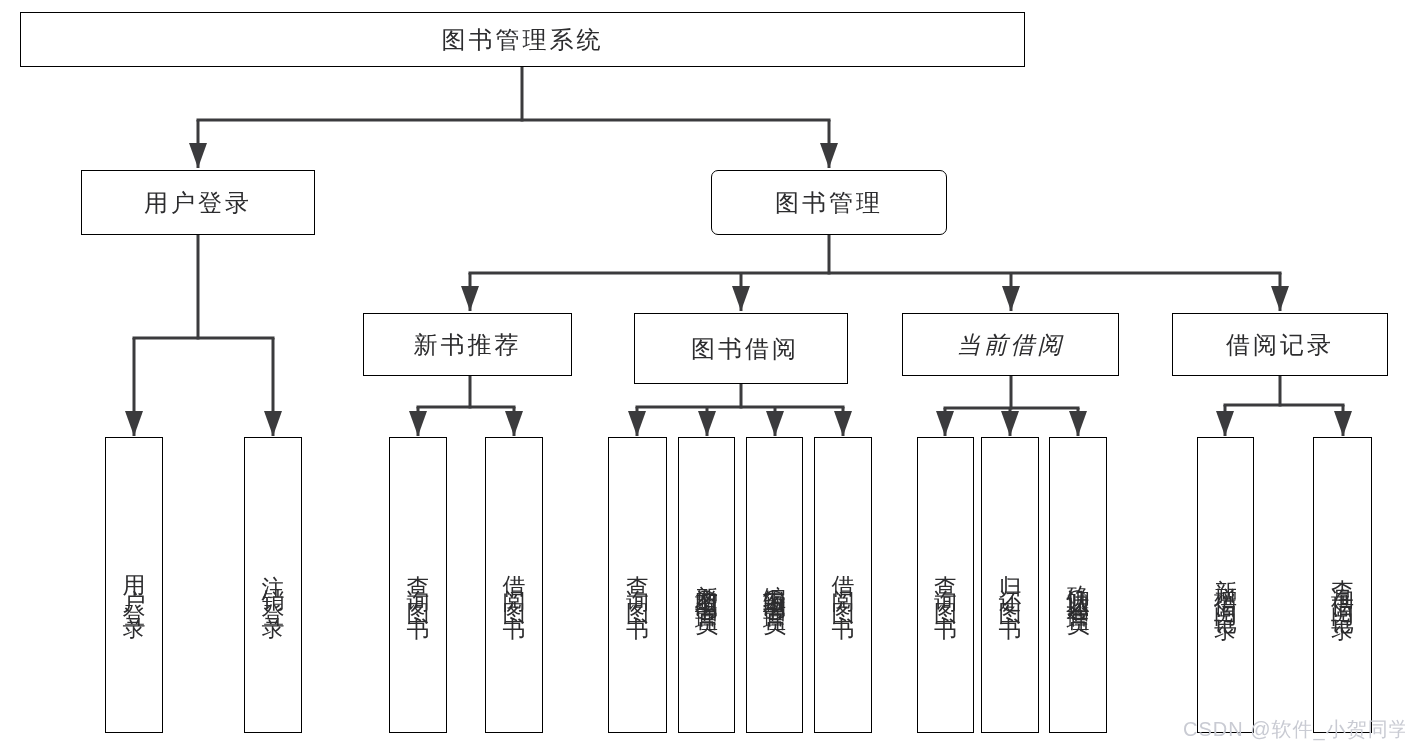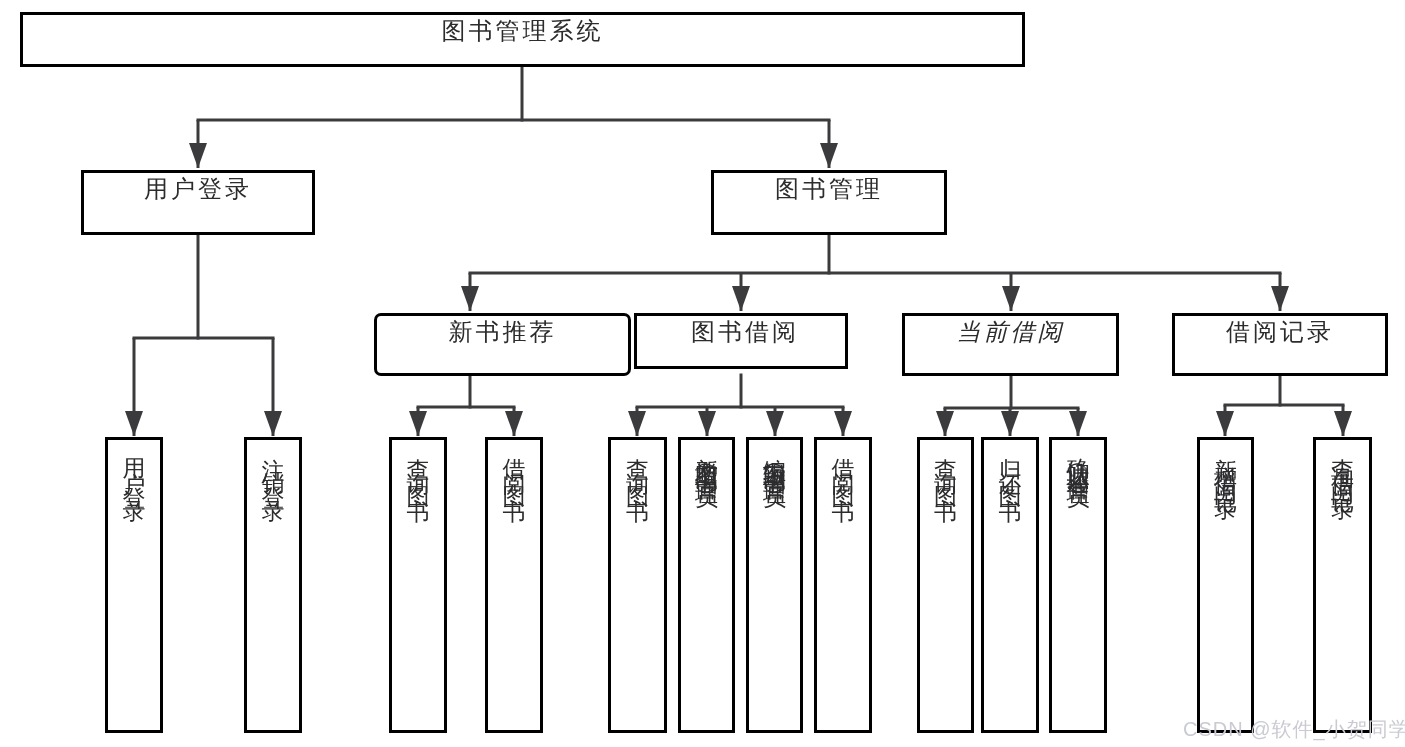--- a/index.html
+++ b/index.html
@@ -6,22 +6,22 @@
   .canvas {
     position:relative; width:1405px; height:747px; background:#ffffff;
     font-family:"Liberation Sans", sans-serif; overflow:hidden;
   }
   .connectors { position:absolute; left:0; top:0; z-index:1; }
   .connectors line { stroke:#3b3b3d; stroke-width:3; }
   .connectors line.seg { stroke-linecap:square; }
   .connectors line.arr { stroke-linecap:butt; marker-end:url(#arrowhead); }
   .box {
     position:absolute; box-sizing:border-box; z-index:2;
-    border:3px solid #000000; background:#ffffff;
-    display:flex; justify-content:center;
+    border:1px solid #000000; background:#ffffff;
+    display:flex; align-items:center; justify-content:center;
   }
   .hlbl {
     font-size:24px; color:#2c2c2e; letter-spacing:3px; white-space:nowrap;
   }
   .leaf { top:437px; height:296px; }
   .vlbl {
     writing-mode:vertical-rl; text-orientation:mixed;
     font-size:23px; color:#2c2c2e; line-height:1;
   }
   .len4 { letter-spacing:14px; }
@@ -99,28 +99,28 @@
     </g>
   </svg>
 
   <div class="box" style="left:20px; top:12px; width:1005px; height:55px;">
     <span class="hlbl">图书管理系统</span>
   </div>
 
   <div class="box" style="left:81px; top:170px; width:234px; height:65px;">
     <span class="hlbl">用户登录</span>
   </div>
-  <div class="box" style="left:711px; top:170px; width:236px; height:65px;">
+  <div class="box" style="left:711px; top:170px; width:236px; height:65px;border-radius:7px;">
     <span class="hlbl">图书管理</span>
   </div>
 
-  <div class="box" style="left:374px; top:313px; width:257px; height:63px;border-radius:7px;">
+  <div class="box" style="left:363px; top:313px; width:209px; height:63px;">
     <span class="hlbl">新书推荐</span>
   </div>
-  <div class="box" style="left:634px; top:313px; width:214px; height:56px;padding-left:8px;">
+  <div class="box" style="left:634px; top:313px; width:214px; height:71px;padding-left:8px;">
     <span class="hlbl">图书借阅</span>
   </div>
   <div class="box" style="left:902px; top:313px; width:217px; height:63px;font-style:italic;">
     <span class="hlbl">当前借阅</span>
   </div>
   <div class="box" style="left:1172px; top:313px; width:216px; height:63px;">
     <span class="hlbl">借阅记录</span>
   </div>
 
   <div class="box leaf" style="left:105px; width:58px;">

